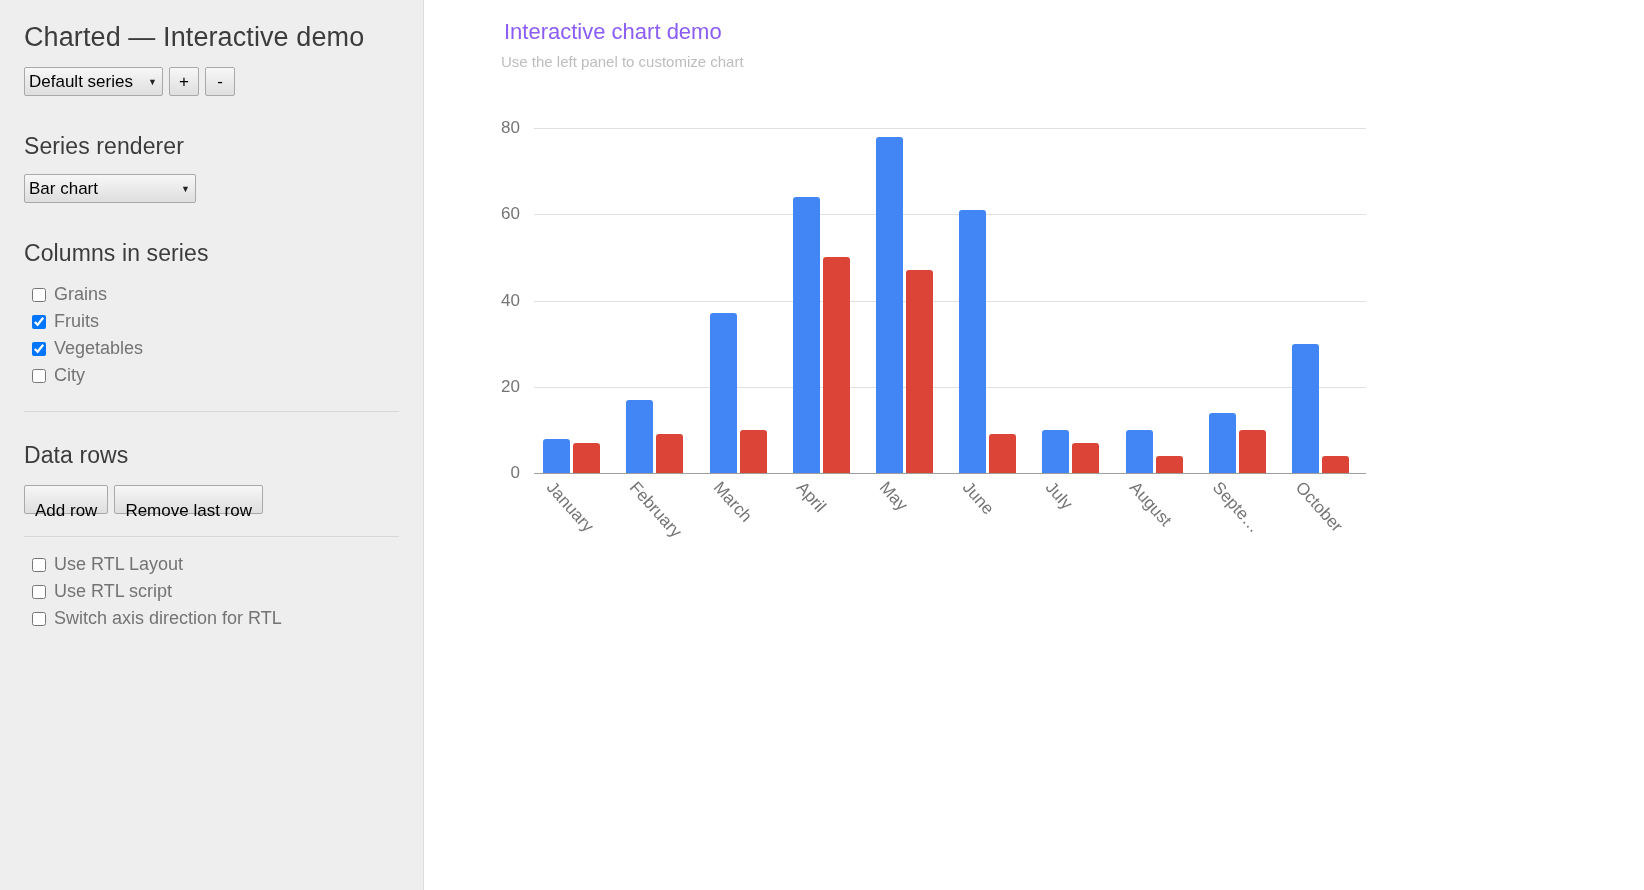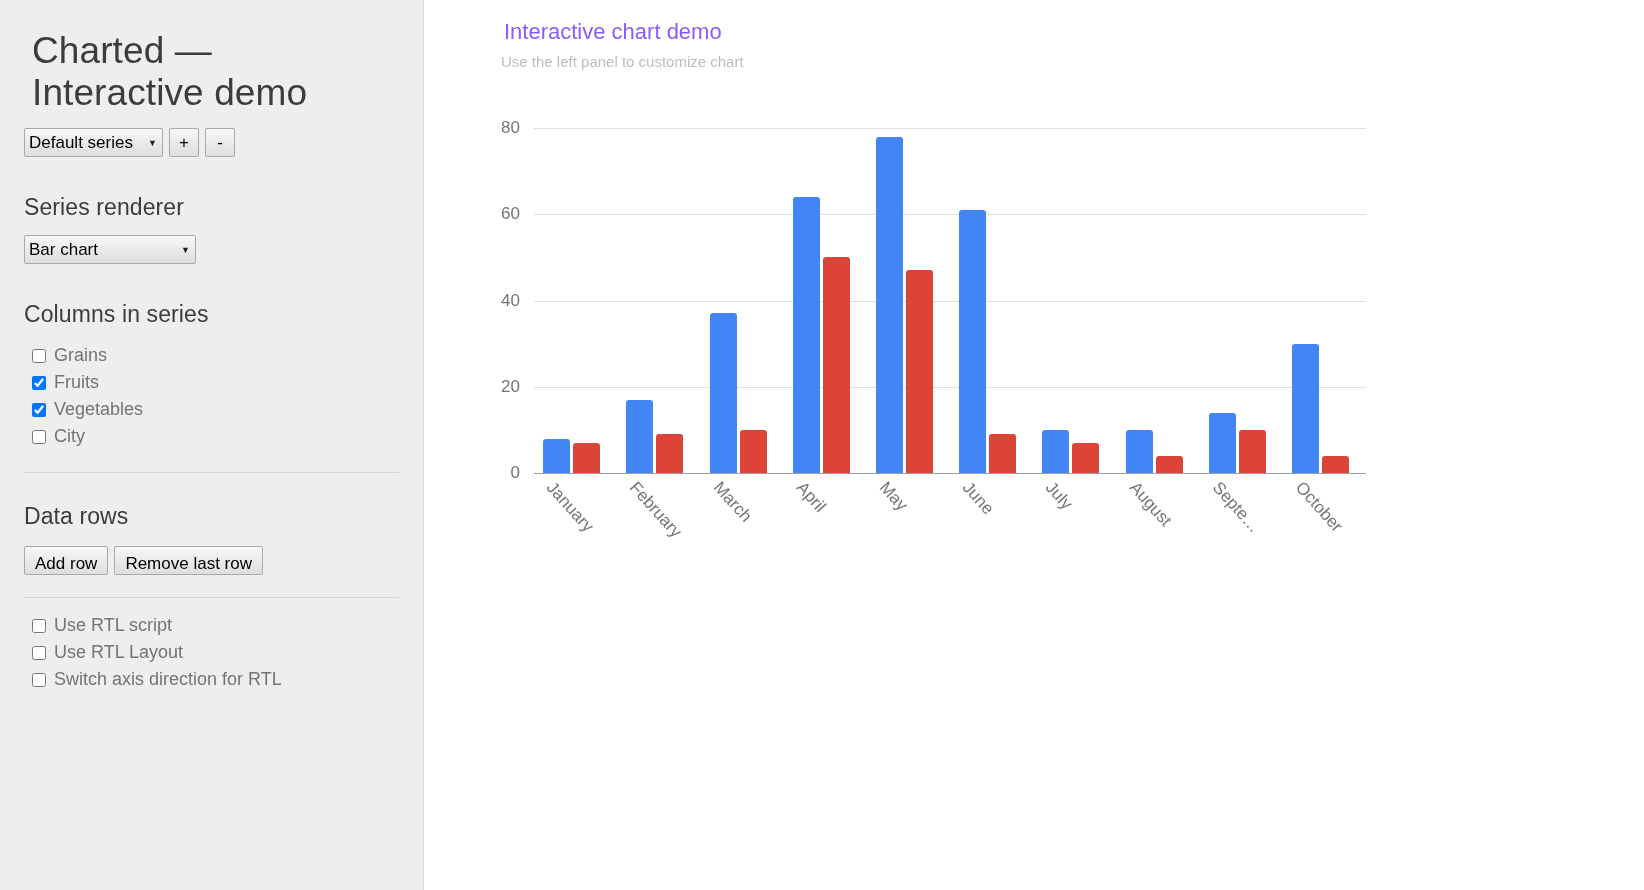--- a/index.html
+++ b/index.html
@@ -15,22 +15,22 @@
   
   #sidebar {
     width: 424px; height: 890px;
     background: #eeeeee;
     border-right: 1px solid #dcdcdc;
     padding: 0 24px;
     position: relative;
     flex: 0 0 424px;
   }
   .app-title {
-    font-size: 37px; color: #3c3c3c; font-weight: normal;
-    margin: 8px; padding-top: 22px; letter-spacing: .1px;
+    font-size: 27px; color: #3c3c3c; font-weight: normal;
+    margin: 0; padding-top: 22px; letter-spacing: .1px;
   }
   .sec-title {
     font-size: 23px; color: #3c3c3c; font-weight: normal;
     margin: 0; letter-spacing: .1px;
   }
   .sec-series-title { margin-top: 52px; }
   .sec-renderer-title { margin-top: 37px; }
   .sec-columns-title { margin-top: 37px; }
   .sec-datarows-title { margin-top: 30px; }
   .sec-i18n-title { margin-top: 30px; }
@@ -55,21 +55,21 @@
     font-size: 9px; color: #222; pointer-events: none;
   }
   #series-select { width: 139px; }
   #renderer-select { width: 172px; }
 
   button.ui-btn {
     font-family: "Liberation Sans", sans-serif;
     font-size: 17px; color: #000;
     border: 1px solid #a9a9a9; border-radius: 2px;
     background: linear-gradient(#f7f7f7, #dedede);
-    height: 29px; padding: 4px 10px; cursor: pointer;
+    height: 29px; padding: 12px 10px; cursor: pointer;
     line-height: 25px;
   }
   #btn-plus, #btn-minus { width: 30px; padding: 0; }
 
   .checks { margin-top: 14px; }
   .check-row { display: flex; align-items: center; height: 27px; }
   .check-row input[type=checkbox] {
     width: 14px; height: 14px; margin: 0 8px 0 8px; cursor: pointer;
   }
   .check-row label { font-size: 18px; color: #747474; cursor: pointer; }
@@ -178,26 +178,26 @@
     <h2 class="sec-title sec-datarows-title">Data rows</h2>
     <div class="btn-row">
       <button class="ui-btn">Add row</button>
       <button class="ui-btn">Remove last row</button>
     </div>
 
     <div class="divider"></div>
 
     <div class="checks" id="i18n-checks">
         <div class="check-row">
+          <input type="checkbox" id="i18n-cb-1" style="">
+          <label for="i18n-cb-1">Use RTL Layout</label>
+        </div>
+        <div class="check-row">
           <input type="checkbox" id="i18n-cb-0" style="">
           <label for="i18n-cb-0">Use RTL script</label>
-        </div>
-        <div class="check-row">
-          <input type="checkbox" id="i18n-cb-1" style="">
-          <label for="i18n-cb-1">Use RTL Layout</label>
         </div>
         <div class="check-row">
           <input type="checkbox" id="i18n-cb-2" style="">
           <label for="i18n-cb-2">Switch axis direction for RTL</label>
         </div>
       </div>
 
   </aside>
 
   <section id="chart-pane">

